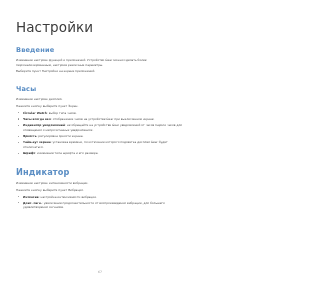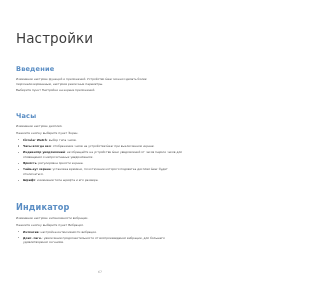--- a/index.html
+++ b/index.html
@@ -14,37 +14,37 @@
     color: #3a3a3a;
     overflow: hidden;
     position: relative;
   }
 
   .page {
     position: relative;
     width: 200px;
     height: 283px;
     box-sizing: border-box;
-    padding: 11px 16px;
+    padding: 0 16px;
   }
 
   
   .page-title {
     font-size: 13.5px;
     font-weight: 400;
     color: #3c3c3c;
     letter-spacing: 0.1px;
     margin: 0;
     padding-top: 20px;
     line-height: 1.1;
   }
 
   
   .section {
-    margin-top: 20px;
+    margin-top: 12px;
   }
   .section-heading {
     font-size: 6.6px;
     font-weight: 700;
     color: #5b8ec4;
     letter-spacing: 0.15px;
     line-height: 1.2;
     margin: 0 0 3.5px 0;
   }
   .section.vibration .section-heading {

